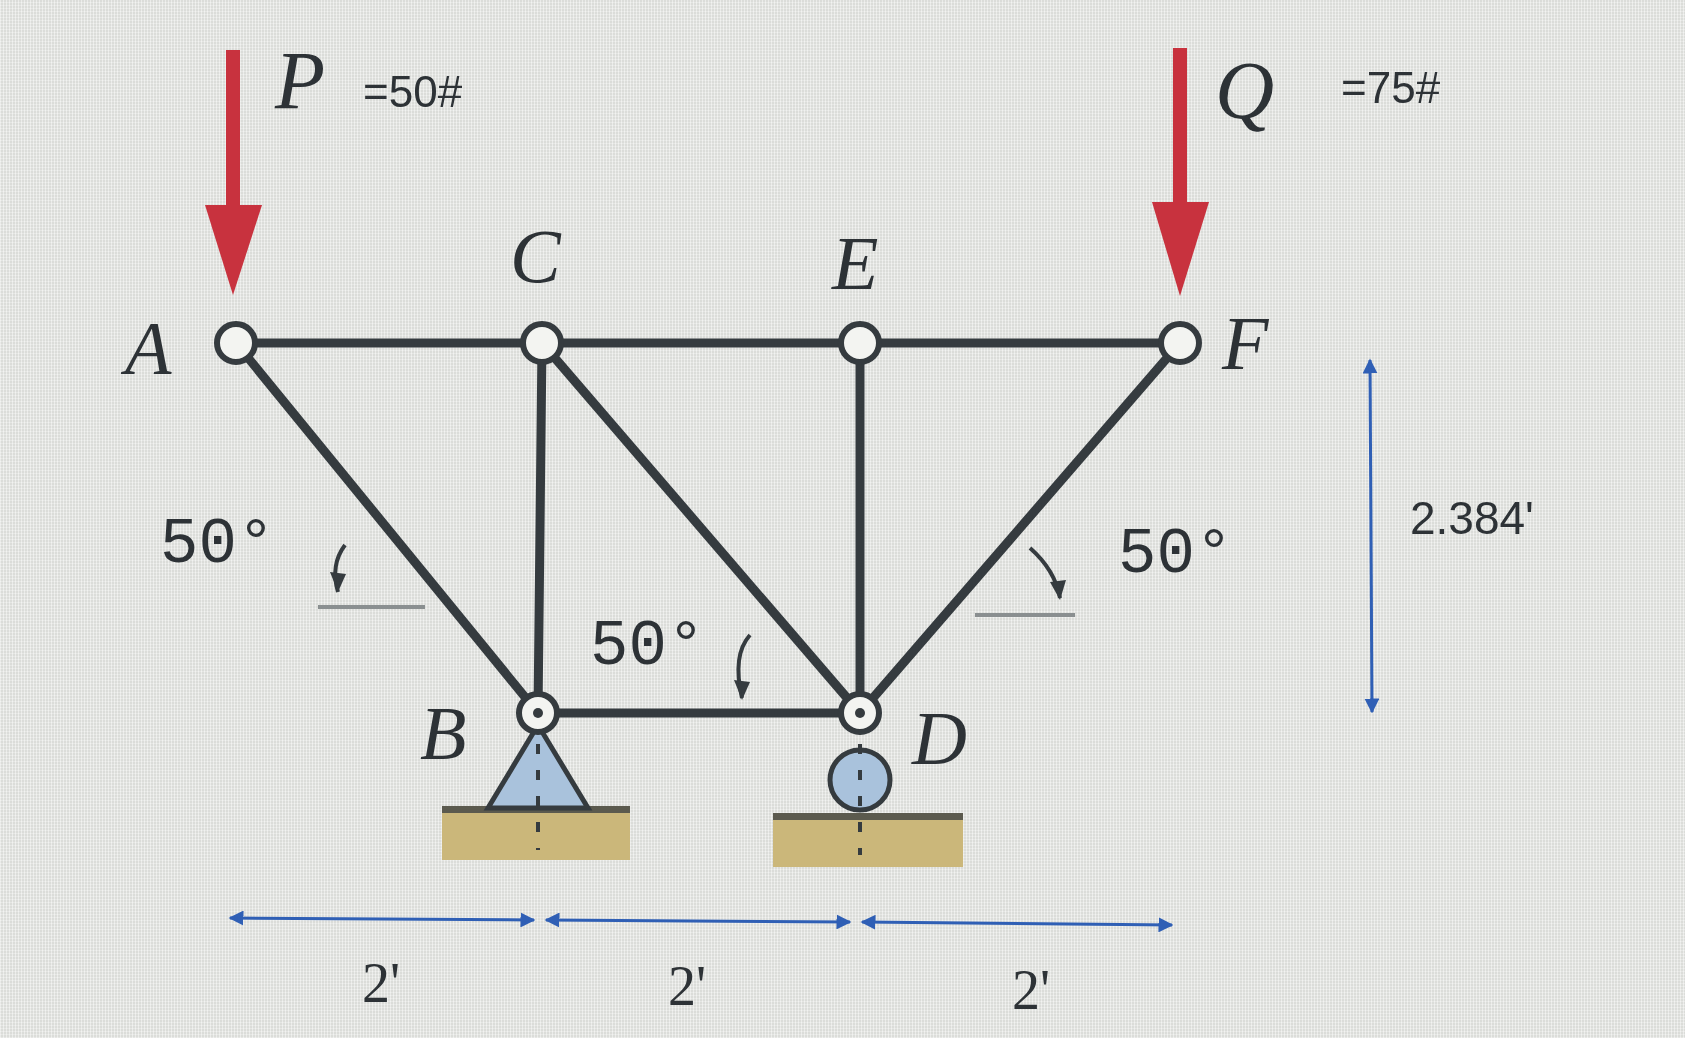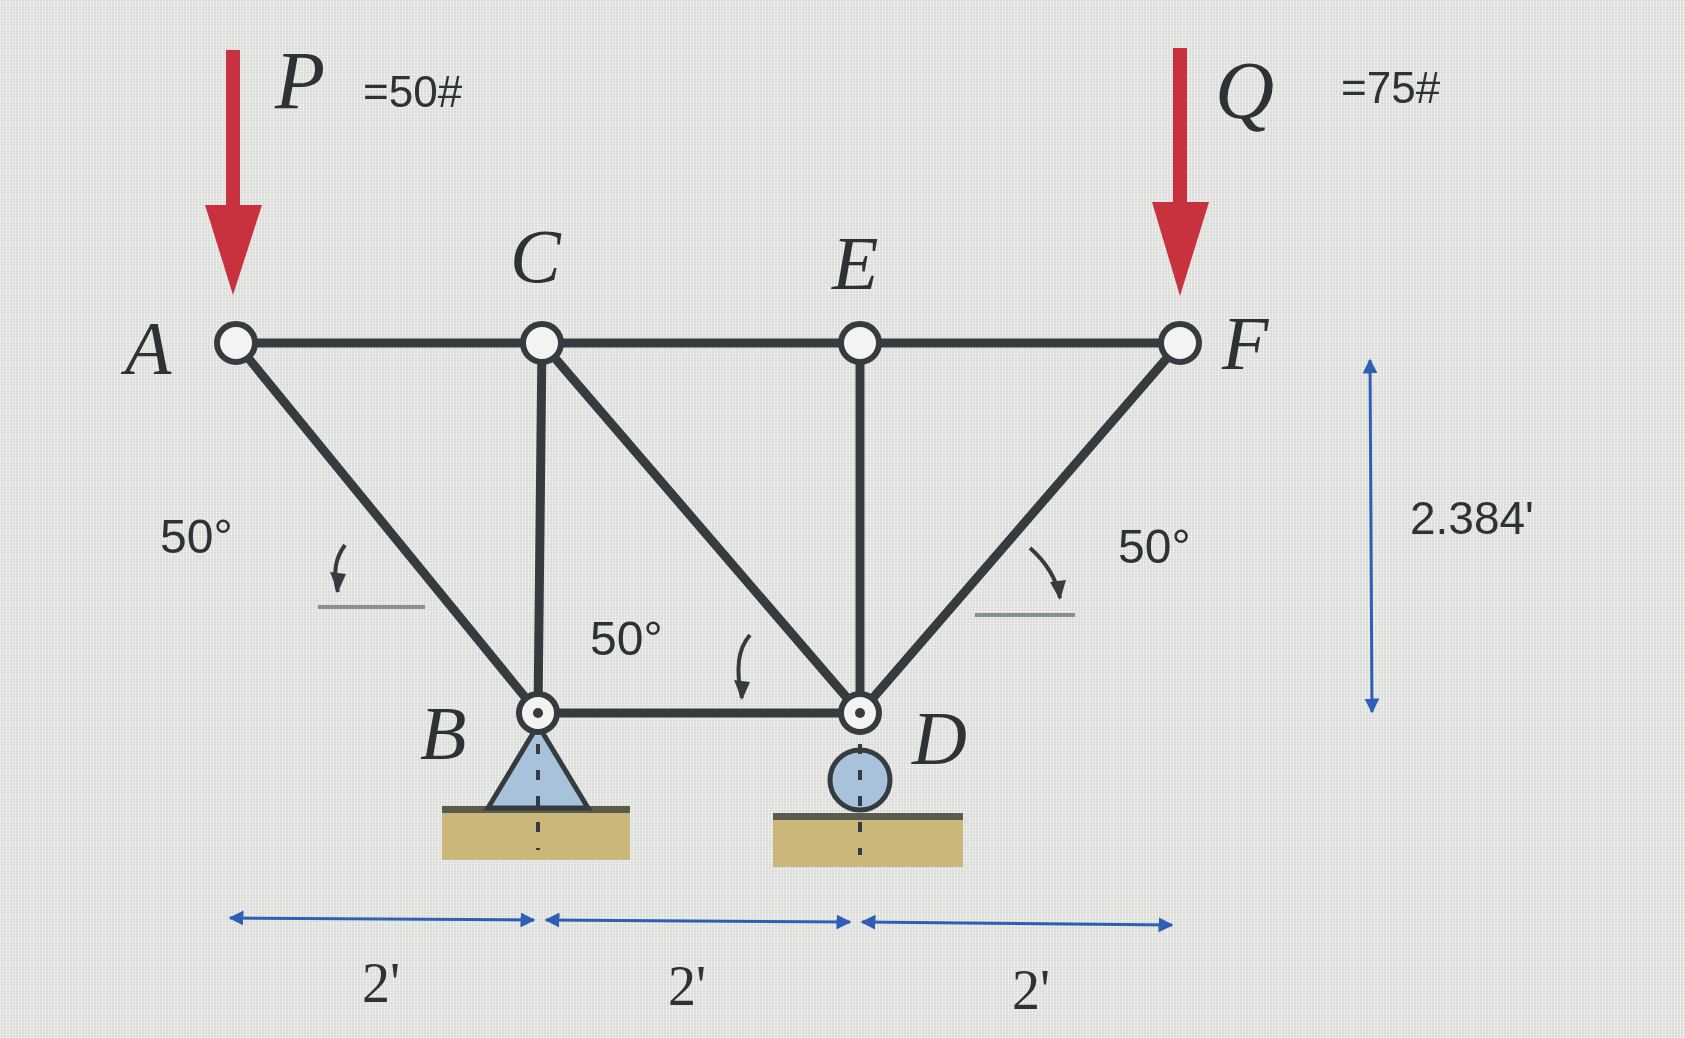--- a/index.html
+++ b/index.html
@@ -8,21 +8,21 @@
       background: #e4e6e2;
       background-image:
         repeating-linear-gradient(90deg, rgba(255,255,255,0.35) 0px, rgba(255,255,255,0.35) 1px, rgba(0,0,0,0.025) 1px, rgba(0,0,0,0.025) 3px),
         repeating-linear-gradient(0deg, rgba(255,255,255,0.25) 0px, rgba(255,255,255,0.25) 1px, rgba(0,0,0,0.02) 1px, rgba(0,0,0,0.02) 3px);
       font-family: "Liberation Serif", serif;
     }
     #stage { position: absolute; left: 0; top: 0; width: 1685px; height: 1038px; }
     svg { position: absolute; left: 0; top: 0; }
     .lbl { position: absolute; color: #2d3236; line-height: 1; white-space: nowrap; }
     .joint-lbl { font-family: "Liberation Serif", serif; font-style: italic; font-size: 76px; }
-    .angle-lbl { font-family: Liberation Sans, sans-serif; font-size: 48px; }
+    .angle-lbl { font-family: Liberation Mono, monospace; font-size: 64px; }
     .load-sym { font-family: "Liberation Serif", serif; font-style: italic; font-size: 82px; }
     .load-val { font-family: "Liberation Sans", sans-serif; font-size: 44px; text-align: center; }
     .dim-lbl { font-family: "Liberation Serif", serif; font-size: 56px; }
     .dim-lbl-h { font-family: "Liberation Sans", sans-serif; font-size: 46px; }
   </style>
 </head>
 <body>
 
 <div id="stage">
   <svg width="1685" height="1038" viewBox="0 0 1685 1038">

